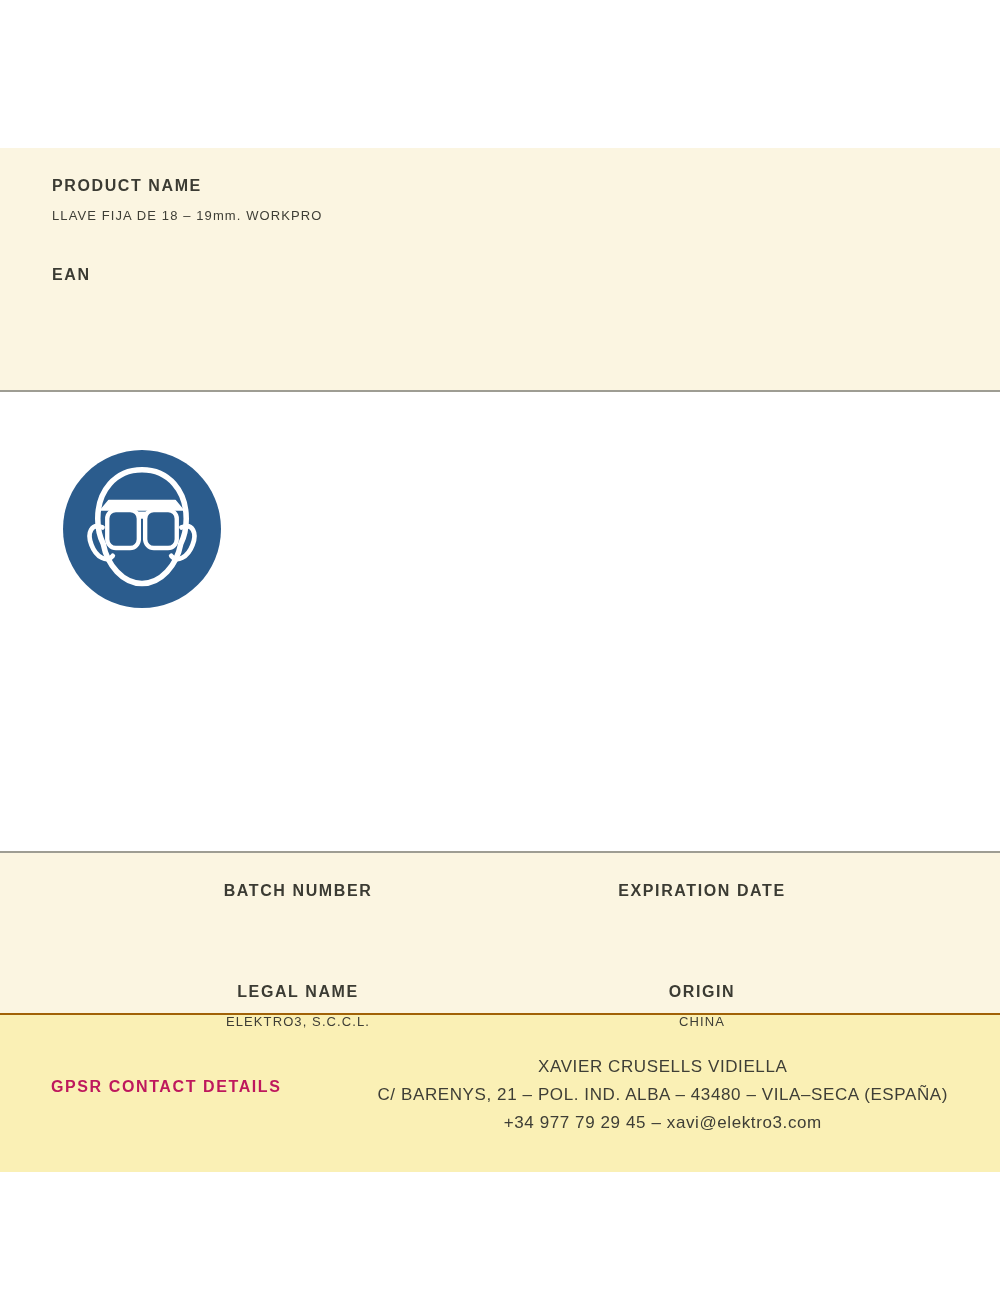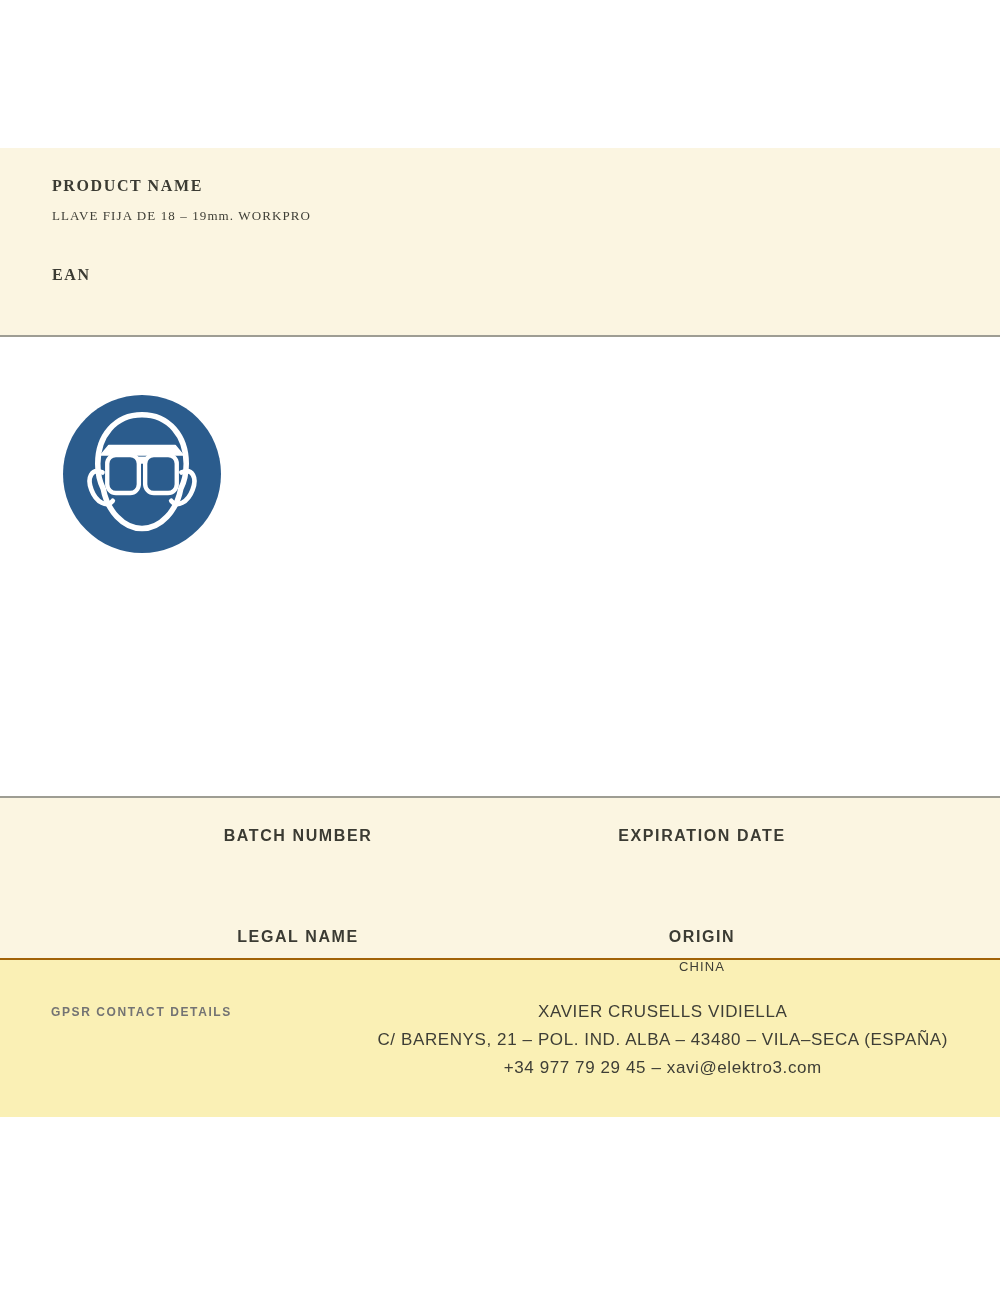--- a/index.html
+++ b/index.html
@@ -15,25 +15,24 @@
     width: 1000px;
     height: 1300px;
     background: #ffffff;
     overflow: hidden;
   }
   .band { box-sizing: border-box; width: 1000px; }
 
   
   .band.product {
     margin-top: 148px;
-    height: 189px;
+    height: 244px;
     background: #FBF5E1;
     border-bottom: 2px solid #9E9D93;
     padding: 28px 52px 0 52px;
-    font-family: Liberation Serif, serif;
   }
   .field-label {
     font-size: 16px;
     font-weight: bold;
     letter-spacing: 1.6px;
     line-height: 20px;
     color: #3B3B33;
   }
   .field-value {
     font-size: 13px;
@@ -72,25 +71,26 @@
   
   .band.contact {
     height: 157px;
     background: #FAF0B5;
     padding: 42px 52px 0 51px;
     display: flex;
     justify-content: space-between;
     align-items: flex-start;
   }
   .contact-title {
-    font-size: 12px;
+    font-size: 16px;
     font-weight: bold;
     letter-spacing: 1.6px;
     line-height: 20px;
-    color: #737373;
+    color: #be185d;
+    margin-top: 20px;
   }
   .contact-lines {
     text-align: center;
     font-size: 17px;
     letter-spacing: 0.6px;
     line-height: 28px;
     margin-top: -4px;
     color: #3E3E36;
   }
 </style>
@@ -134,20 +134,21 @@
         <div class="field-value"></div>
       </div>
       <div class="details-col">
         <div class="field-label">EXPIRATION DATE</div>
         <div class="field-value"></div>
       </div>
     </div>
     <div class="details-row second">
       <div class="details-col">
         <div class="field-label">LEGAL NAME</div>
+        <div class="field-value">ELEKTRO3, S.C.C.L.</div>
       </div>
       <div class="details-col">
         <div class="field-label">ORIGIN</div>
         <div class="field-value">CHINA</div>
       </div>
     </div>
   </section>
 
   <section class="band contact">
     <div class="contact-title">GPSR CONTACT DETAILS</div>

